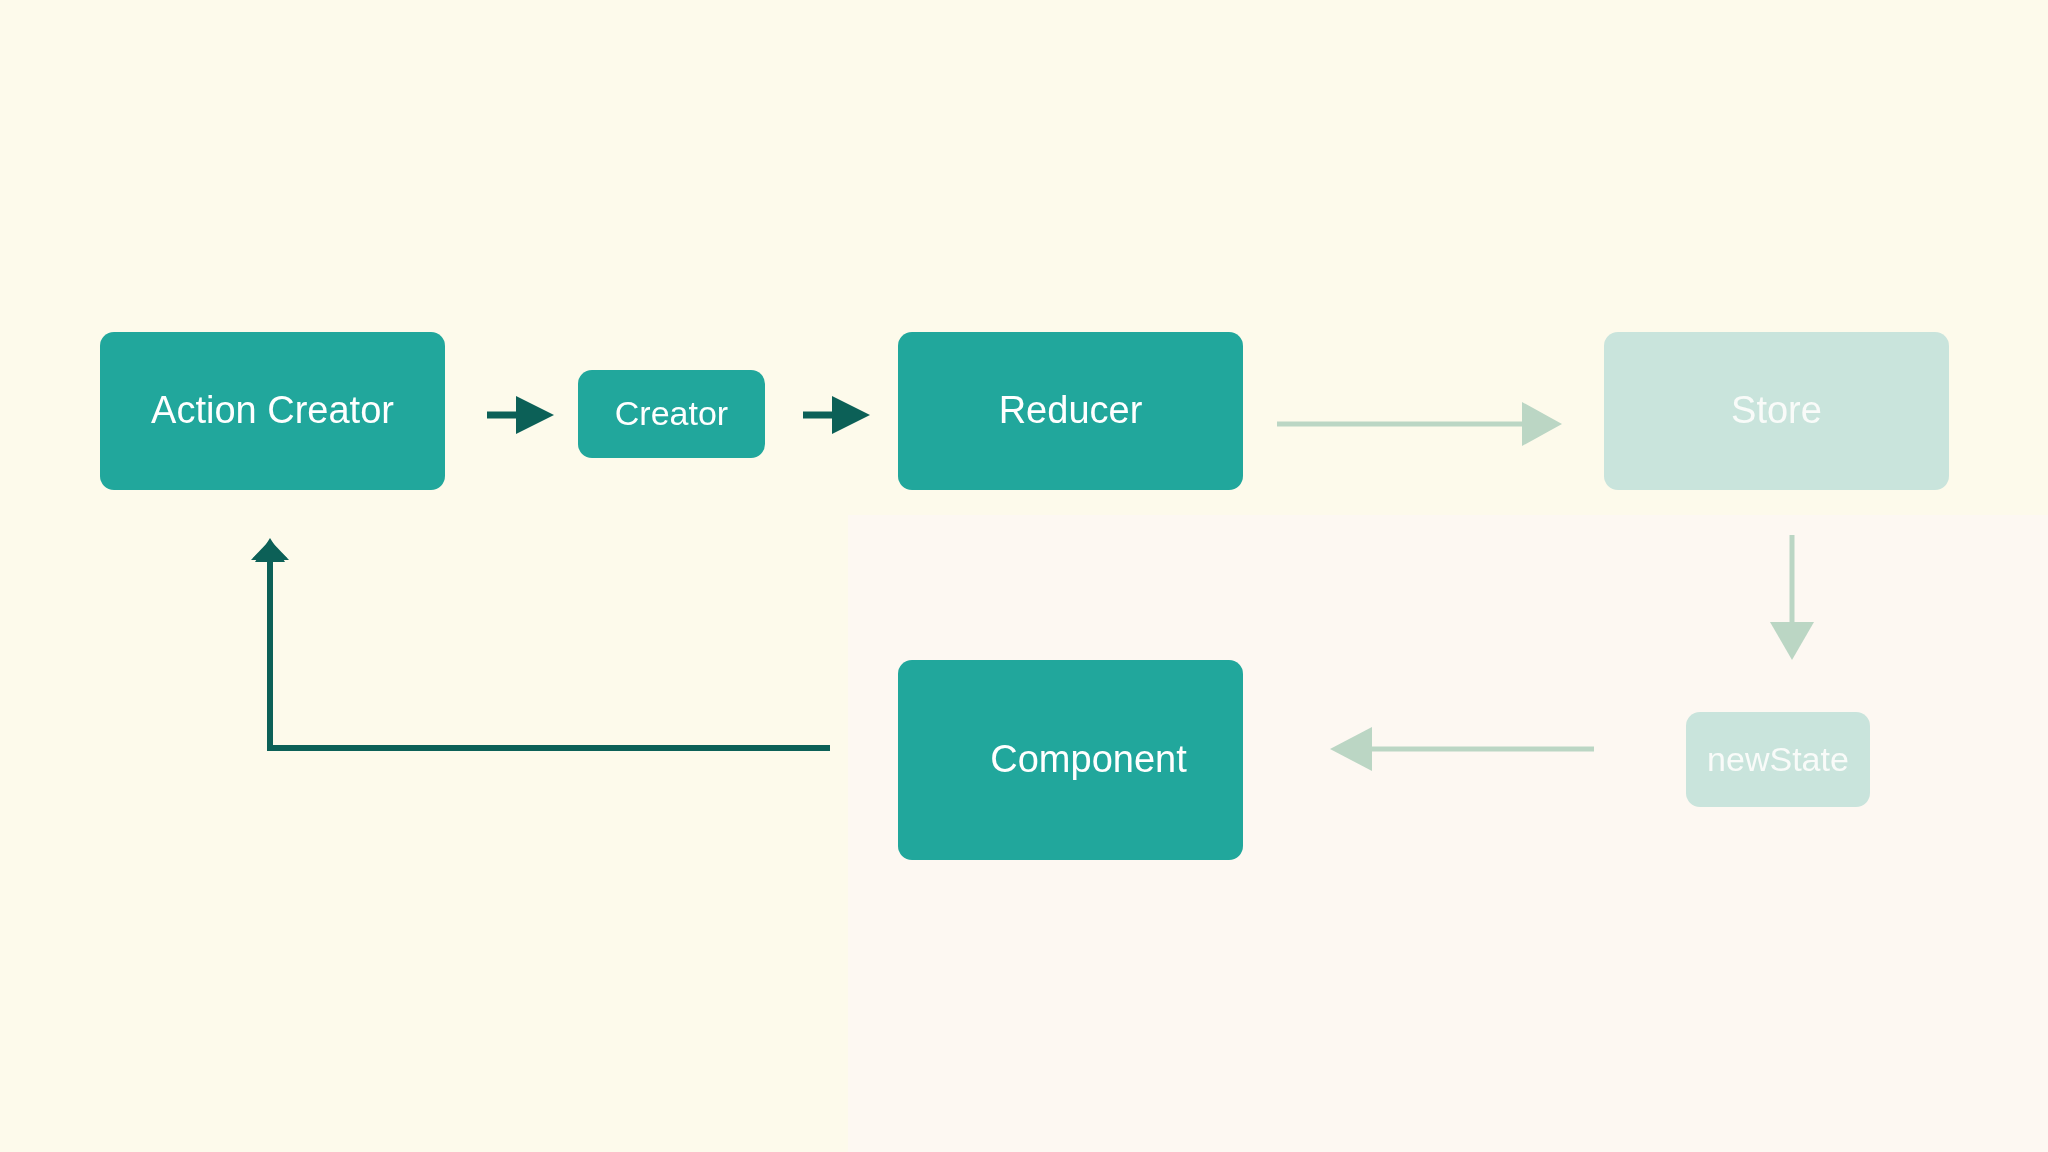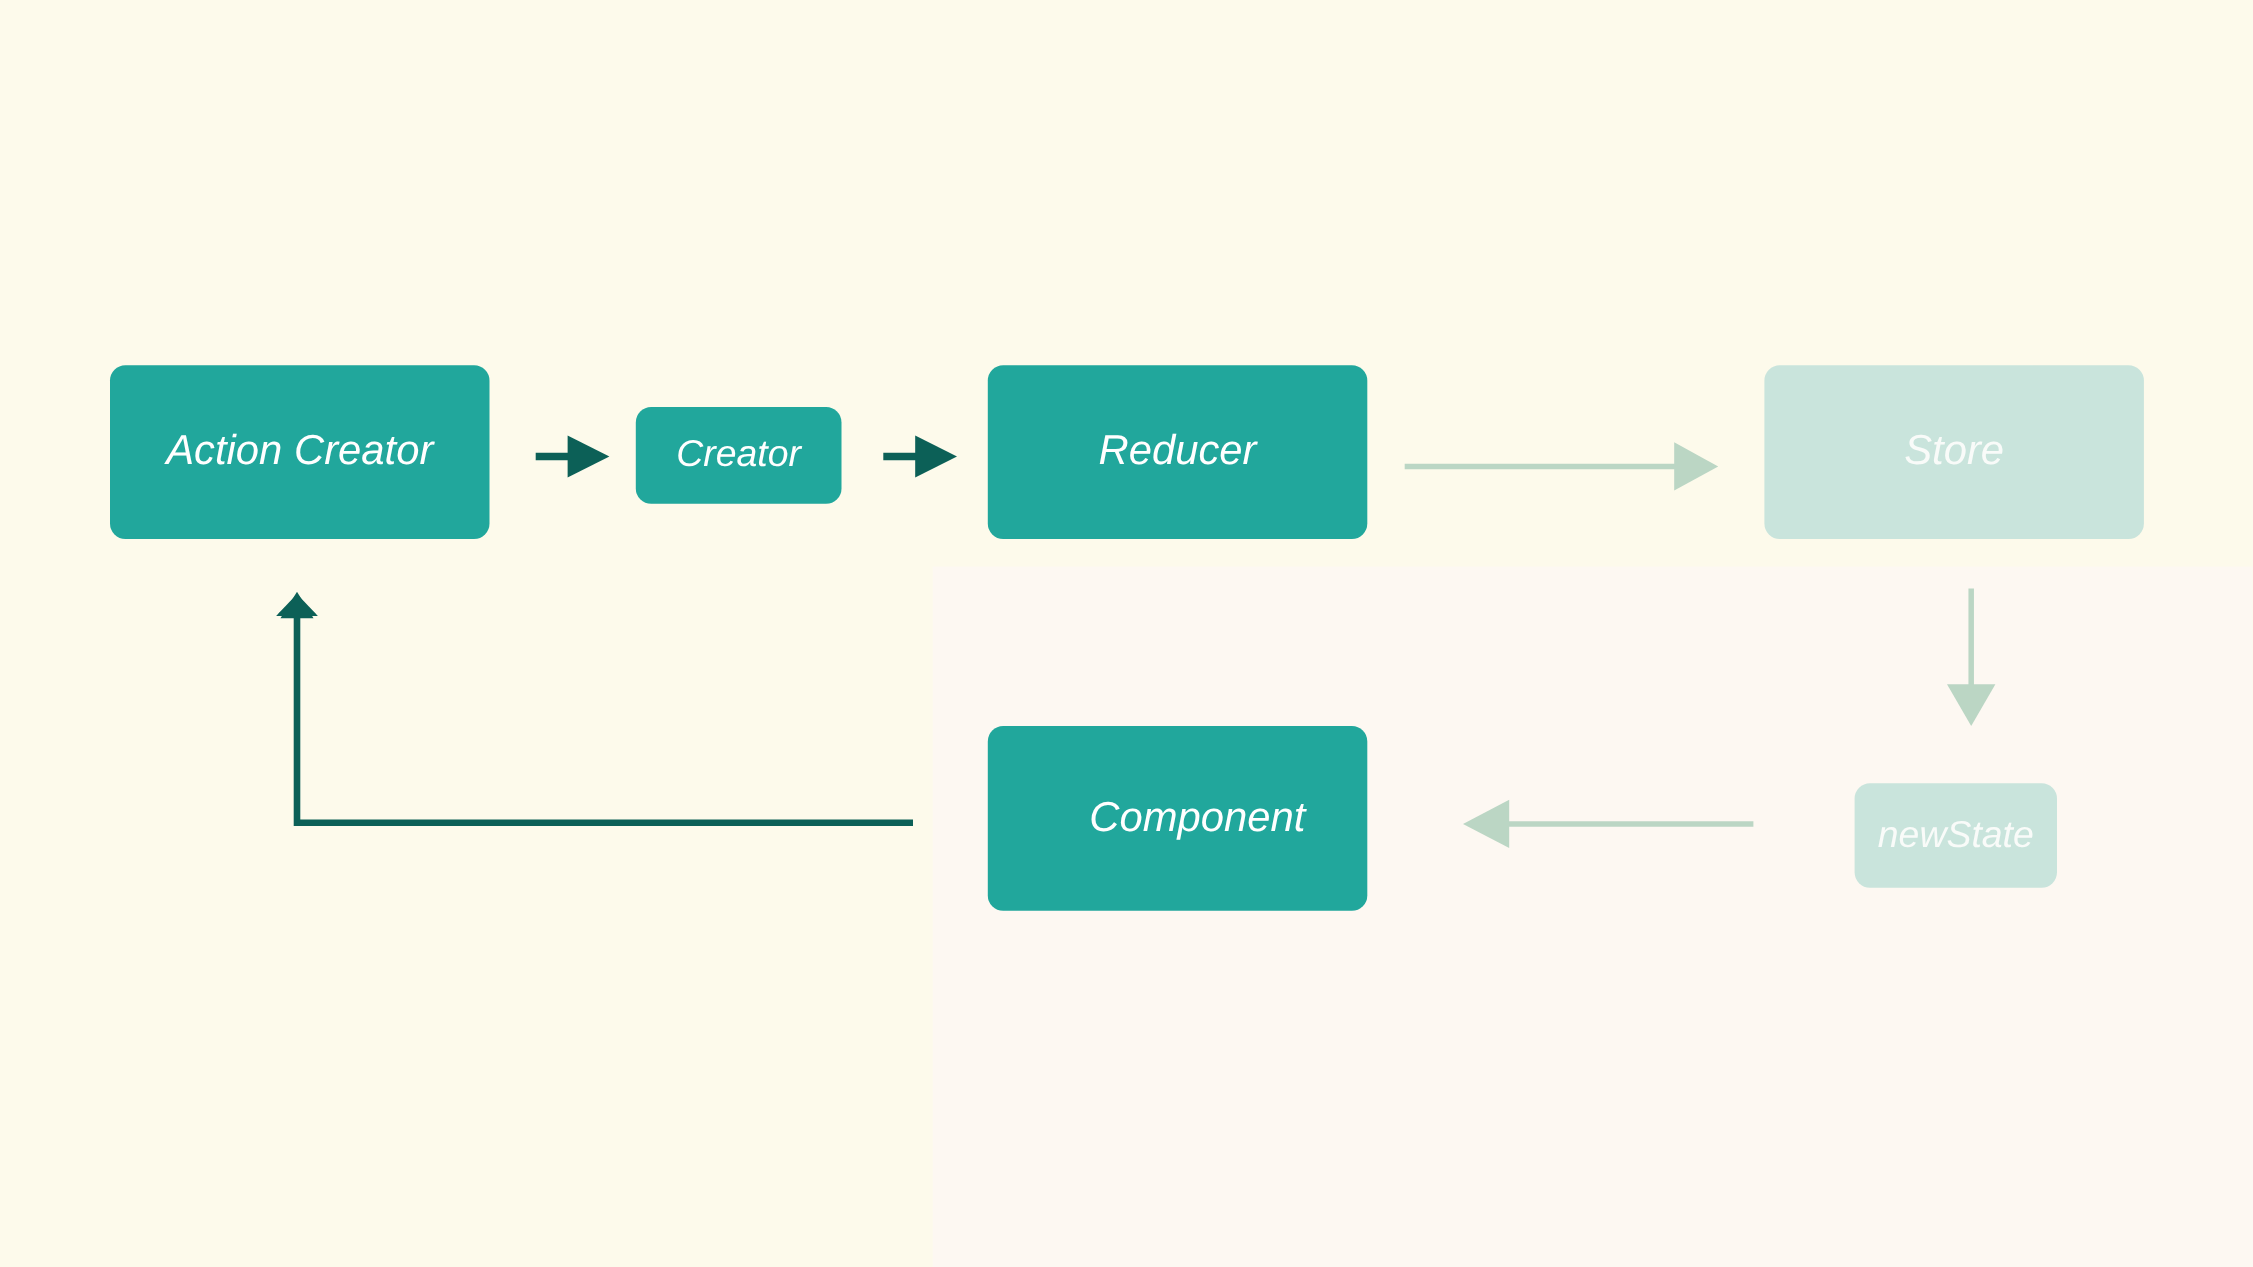--- a/index.html
+++ b/index.html
@@ -8,21 +8,20 @@
     padding: 0;
     background: #FDFAEB;
   }
   #stage {
     position: relative;
     width: 2048px;
     height: 1152px;
     background: #FDFAEB;
     overflow: hidden;
     font-family: "Liberation Sans", "DejaVu Sans", sans-serif;
-    font-style: italic;
   }
   
   .bg-panel {
     position: absolute;
     background: #FDF8F2;
     pointer-events: none;
   }
   .node {
     position: absolute;
     display: flex;
@@ -114,17 +113,17 @@
   </div>
 
   <div class="node faded" style="left:1604px; top:332px; width:345px; height:158px; font-size:38px;">
     <span class="node-label">Store</span>
   </div>
 
   <div class="node faded" style="left:1686px; top:712px; width:184px; height:95px; font-size:34px;">
     <span class="node-label">newState</span>
   </div>
 
-  <div class="node solid" style="left:898px; top:660px; width:345px; height:168px; font-size:38px;padding-left:36px;">
+  <div class="node solid" style="left:898px; top:660px; width:345px; height:200px; font-size:38px;padding-left:36px;">
     <span class="node-label">Component</span>
   </div>
 
 </div>
 
 </body></html>

